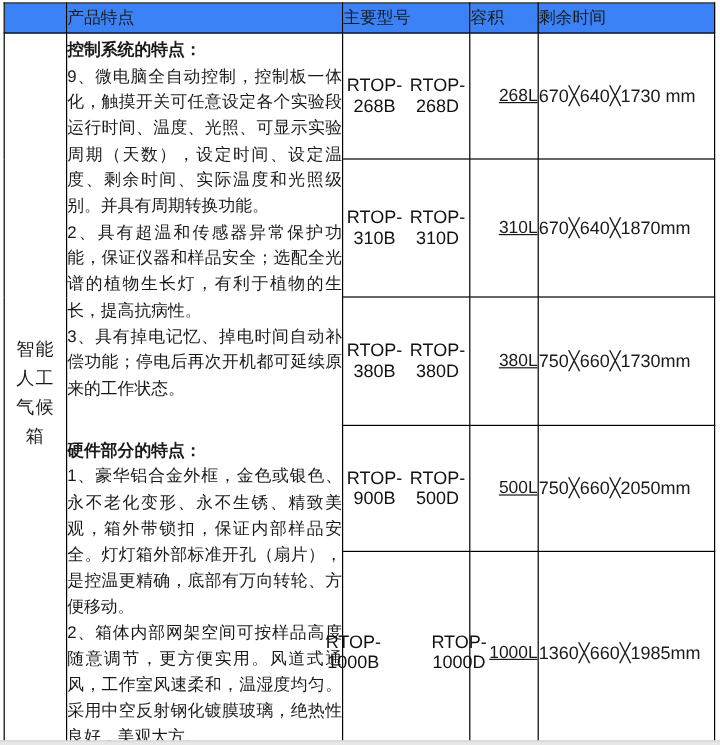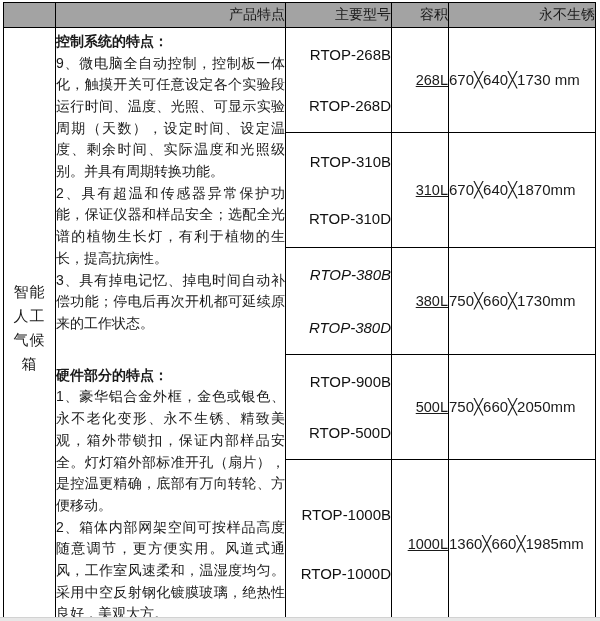--- a/index.html
+++ b/index.html
@@ -37,22 +37,22 @@
 
   tr.hdr { height: 25px; }
   tr.r1 { height: 105px; }
   tr.r2 { height: 100px; }
   tr.r3 { height: 107px; }
   tr.r4 { height: 105px; }
   tr.r5 { height: 169px; }
 
   th.hcell {
     font-size: 14px;
-    text-align: right;
-    background: #a3a3a3;
+    text-align: left;
+    background: #3b82f6;
   }
 
   
   td.cat-cell {
     text-align: center;
     font-size: 15px;
     line-height: 24px;
     letter-spacing: 1px;
   }
 
@@ -65,29 +65,28 @@
     line-height: 21.7px;
   }
   td.feat-cell p { margin: 0; }
   td.feat-cell p.sec-title { font-weight: bold; }
   td.feat-cell .spacer { height: 30px; }
 
   
   td.model-cell { text-align: center; }
   .model-wrap {
     display: flex;
-    flex-direction: column;
     justify-content: space-around;
-    align-items: flex-end;
+    align-items: center;
     font-size: 15px;
     color: #111;
   }
   .model-wrap.mh1 { height: 103px; }
   .model-wrap.mh2 { height: 114px; }
-  .model-wrap.mh3 { height: 105px; font-style: italic; }
+  .model-wrap.mh3 { height: 105px; }
   .model-wrap.mh4 { height: 103px; }
   .model-wrap.mh5 { height: 167px; justify-content: center; gap: 42px; }
 
   td.vol-cell {
     text-align: right;
     font-size: 14.5px;
     text-decoration: underline;
   }
   td.dim-cell {
     text-align: left;
@@ -116,21 +115,21 @@
         <col class="c-vol">
         <col class="c-dim">
     </colgroup>
 
     <tbody>
         <tr class="hdr">
       <th class="hcell"></th>
       <th class="hcell">产品特点</th>
       <th class="hcell">主要型号</th>
       <th class="hcell">容积</th>
-      <th class="hcell">永不生锈</th>
+      <th class="hcell">剩余时间</th>
     </tr>
 
     <tr class="r1">
       <td class="cat-cell" rowspan="5">
         <div>智能</div>
         <div>人工</div>
         <div>气候</div>
         <div>箱</div>
       </td>
       <td class="feat-cell" rowspan="5">

